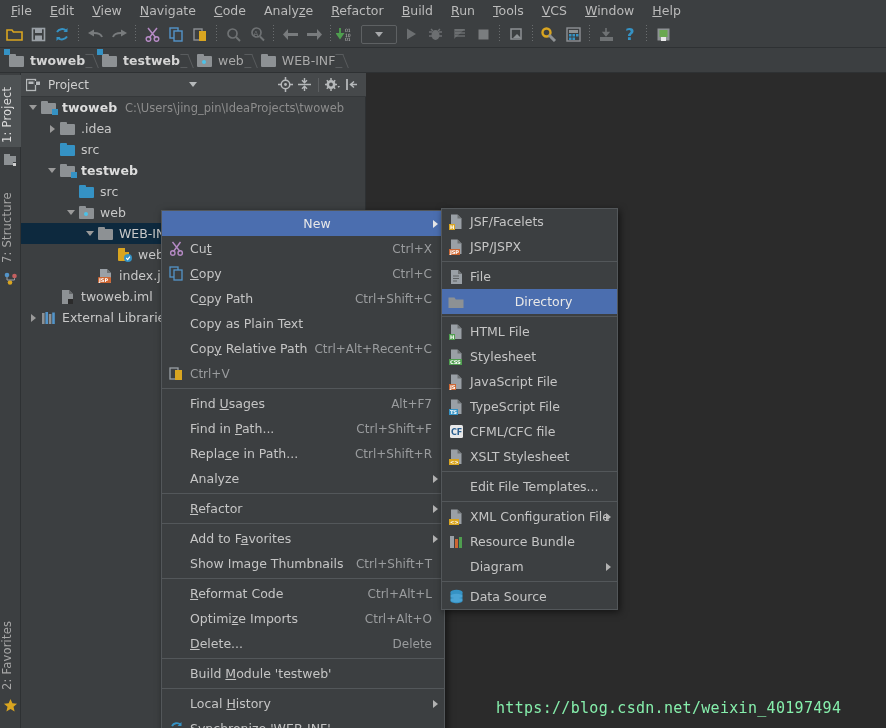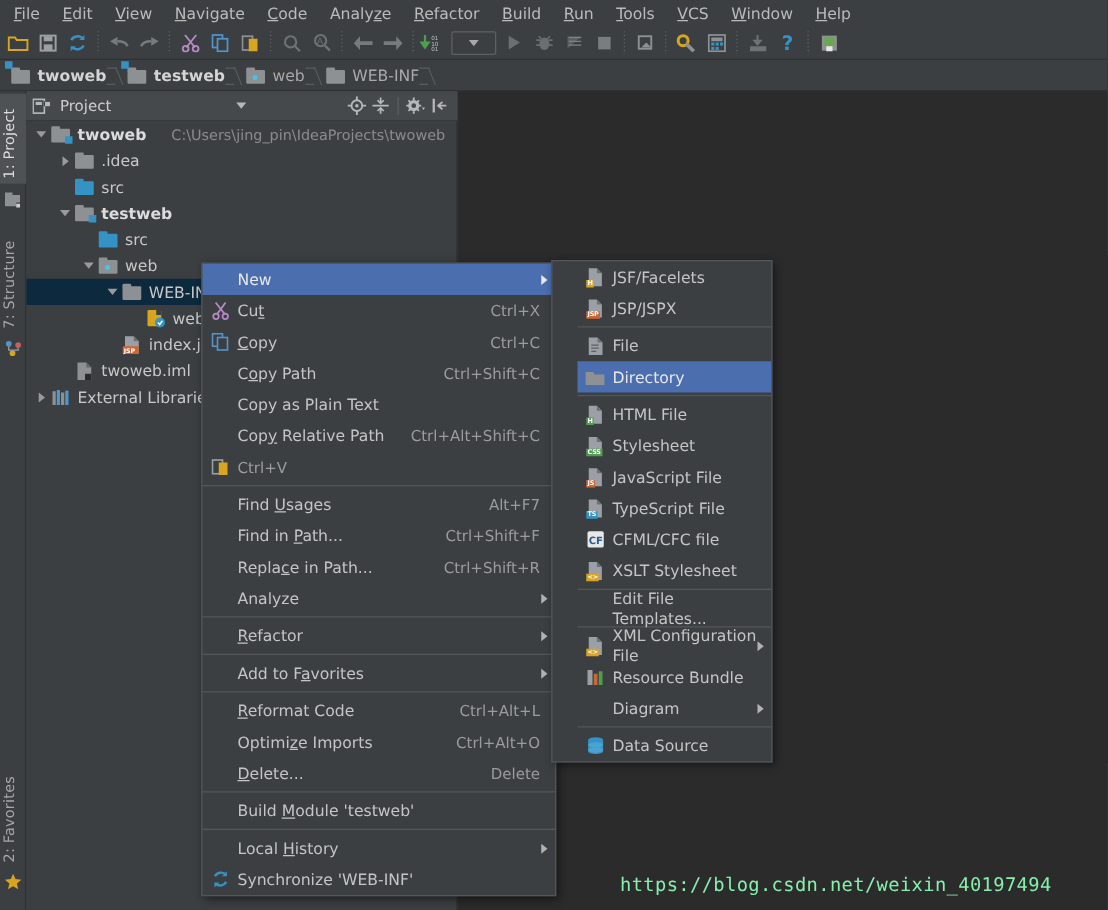--- a/index.html
+++ b/index.html
@@ -102,21 +102,21 @@
     content: ""; position: absolute; left: 4px; top: 3px;
     border-left: 5px solid #9a9a9a; border-top: 4px solid transparent; border-bottom: 4px solid transparent;
   }
   .trow .arrow.d::after {
     content: ""; position: absolute; left: 2px; top: 4px;
     border-top: 5px solid #9a9a9a; border-left: 4px solid transparent; border-right: 4px solid transparent;
   }
   .trow .ticon { width: 17px; height: 16px; margin-right: 4px; flex: none; }
   .trow .tlabel { line-height: 16px; }
   .trow.bold .tlabel { font-weight: bold; color: #dcdcdc; }
-  .trow .tpath { font-size: 11.5px; color: #8c8c8c; margin-left: 20px; }
+  .trow .tpath { font-size: 11.5px; color: #8c8c8c; margin-left: 8px; }
 
   
   .editor {
     position: absolute; left: 366px; top: 73px; right: 0; bottom: 0;
     background: #2b2b2b;
   }
   .hintbox { position: absolute; left: -3px; top: 215px; width: 540px; }
   .hintline {
     font-size: 14.5px; color: #6e7174; line-height: 39px; white-space: nowrap;
   }
@@ -130,35 +130,35 @@
   
   .ctxmenu {
     position: absolute; left: 161px; top: 210px; width: 284px;
     background: #3c3f41; border: 1px solid #53575a;
     box-shadow: 2px 2px 7px rgba(0,0,0,0.55); z-index: 40;
   }
   .mrow {
     height: 25px; display: flex; align-items: center; position: relative;
     font-size: 12.5px; color: #c5c5c5; padding-left: 0;
   }
-  .mrow.hl { background: #4b6eaf; color: #e8e8e8; }
+  .mrow.hl { background: #4b6eaf; color: #e8e8e8; text-align: center; }
   .mrow .micon { width: 28px; height: 25px; flex: none; display: flex; align-items: center; justify-content: center; }
   .mrow .mlabel { flex: 1; line-height: 16px; }
   .mrow .mlabel u { text-decoration: underline; }
   .mrow .mkey { font-size: 12px; color: #9a9c9e; padding-right: 12px; white-space: nowrap; }
   .mrow .marrow { position: absolute; right: 6px; top: 9px; width: 0; height: 0;
     border-left: 5px solid #b2b2b2; border-top: 4px solid transparent; border-bottom: 4px solid transparent; }
   .mrow.hl .marrow { border-left-color: #e8e8e8; }
   .msep { height: 1px; background: #53575a; margin: 2px 0; }
 
   
   .submenu {
     position: absolute; left: 441px; top: 208px; width: 177px;
     background: #3c3f41; border: 1px solid #53575a;
-    box-shadow: 2px 2px 7px rgba(0,0,0,0.55); z-index: 50; padding-left: 20px;
+    box-shadow: 2px 2px 7px rgba(0,0,0,0.55); z-index: 50;
   }
   .submenu .mrow .mlabel { font-size: 12.5px; }
 
   
   .folder { position: relative; width: 16px; height: 13px; }
   .folder i {
     position: absolute; left: 0; top: 2px; width: 15px; height: 11px;
     background: #8d9194; border-radius: 1px;
   }
   .folder i::before {
@@ -612,21 +612,21 @@
         <span class="mlabel">C<u>o</u>py Path</span>
         <span class="mkey">Ctrl+Shift+C</span>
       </div>
       <div class="mrow">
         <span class="micon"></span>
         <span class="mlabel">Copy as Plain Text</span>
       </div>
       <div class="mrow">
         <span class="micon"></span>
         <span class="mlabel">Cop<u>y</u> Relative Path</span>
-        <span class="mkey">Ctrl+Alt+Shift+C</span>
+        <span class="mkey">Ctrl+Alt+Recent+C</span>
       </div>
       <div class="mrow">
         <span class="micon">
           <svg width="15" height="15">
             <rect x="1" y="2" width="8" height="11" fill="none" stroke="#9aa0a6" stroke-width="1.3"></rect>
             <rect x="6" y="4" width="7" height="10" fill="#d9a520"></rect>
           </svg>
         </span>
         <span class="mkey">Ctrl+V</span>
       </div>
@@ -655,20 +655,25 @@
       <div class="mrow">
         <span class="micon"></span>
         <span class="mlabel"><u>R</u>efactor</span>
         <span class="marrow"></span>
       </div>
       <div class="msep"></div>
       <div class="mrow">
         <span class="micon"></span>
         <span class="mlabel">Add to F<u>a</u>vorites</span>
         <span class="marrow"></span>
+      </div>
+      <div class="mrow">
+        <span class="micon"></span>
+        <span class="mlabel">Show Image Thumbnails</span>
+        <span class="mkey">Ctrl+Shift+T</span>
       </div>
       <div class="msep"></div>
       <div class="mrow">
         <span class="micon"></span>
         <span class="mlabel"><u>R</u>eformat Code</span>
         <span class="mkey">Ctrl+Alt+L</span>
       </div>
       <div class="mrow">
         <span class="micon"></span>
         <span class="mlabel">Optimi<u>z</u>e Imports</span>

